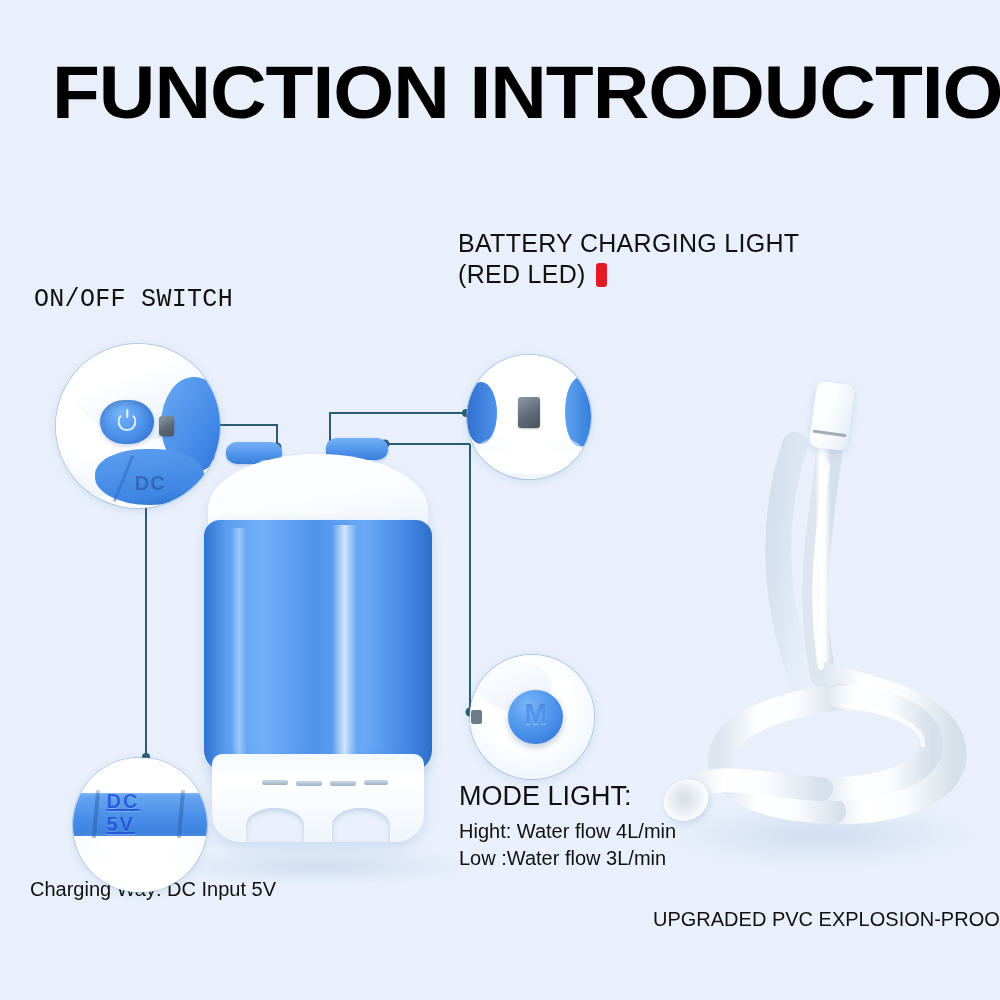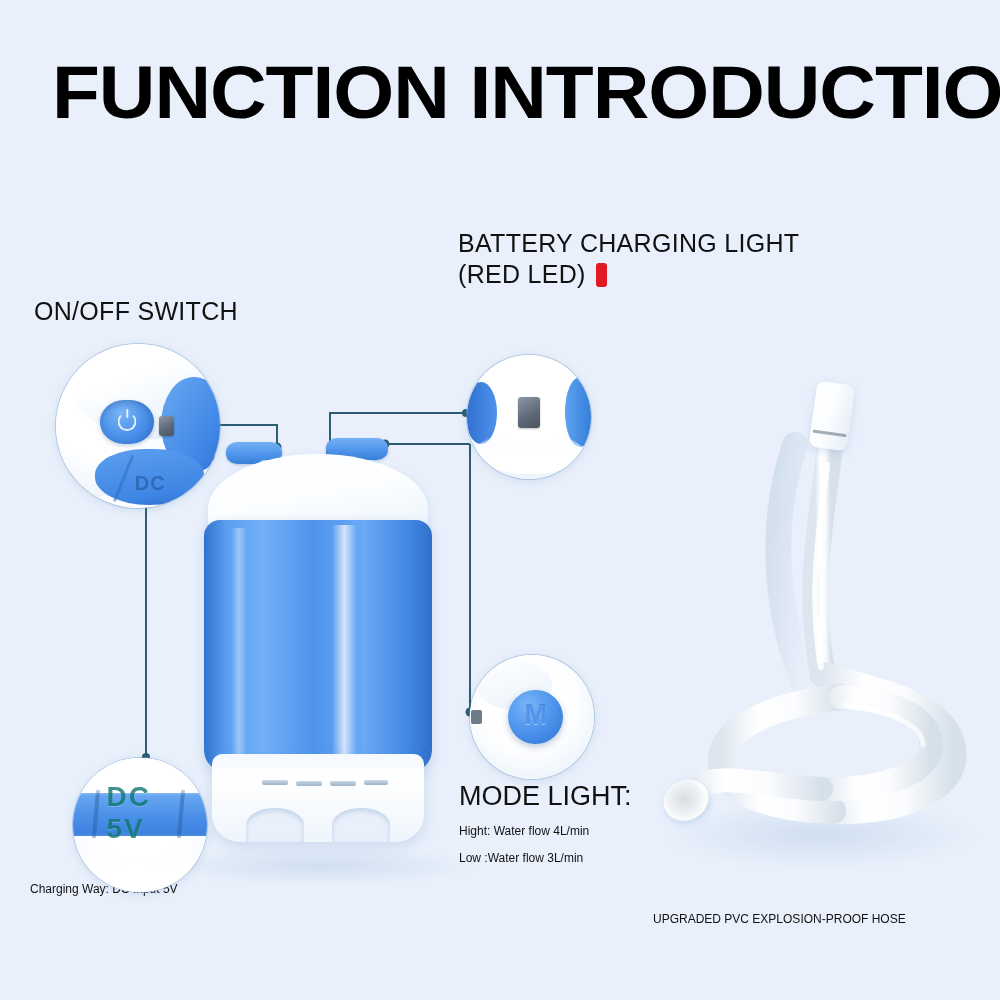--- a/index.html
+++ b/index.html
@@ -17,21 +17,21 @@
     position:absolute;left:52px;top:52px;width:900px;
     font-size:74px;line-height:82px;font-weight:bold;
     letter-spacing:-1px;color:#000;
     transform:scaleX(1.06);transform-origin:left center;
     white-space:nowrap;
   }
 
   
   .ann{position:absolute;color:#111;}
   .ann-cap{font-size:25px;line-height:31px;letter-spacing:.3px;white-space:nowrap;}
-  .ann-sm{font-size:12px;line-height:27px;white-space:nowrap;}
+  .ann-sm{font-size:20px;line-height:27px;white-space:nowrap;}
   .ann-md{font-size:27px;line-height:33px;white-space:nowrap;}
 
   .led-sw{display:inline-block;width:11px;height:24px;border-radius:3px;
           vertical-align:-4px;margin-left:10px;}
 
   
   .lsvg{position:absolute;left:0;top:0;width:1000px;height:1000px;pointer-events:none;}
 
   
   .callout{position:absolute;border-radius:50%;overflow:hidden;
@@ -92,22 +92,22 @@
   
   .c-dc .white{position:absolute;inset:0;
         background:radial-gradient(circle at 50% 36%,#ffffff 48%,#f2f7fd 72%,#e3edf8 100%);}
   .c-dc .band{position:absolute;left:-4%;top:26%;width:108%;height:32%;
         background:linear-gradient(180deg,#6aa8f3 0%,#4a8fe8 55%,#3b80de 100%);}
   .c-dc .band:before{content:"";position:absolute;left:18%;top:-6%;width:4px;height:112%;
         background:rgba(40,90,160,.45);transform:rotate(5deg);}
   .c-dc .band:after{content:"";position:absolute;right:20%;top:-6%;width:4px;height:112%;
         background:rgba(40,90,160,.45);transform:rotate(5deg);}
   .c-dc .dctext{position:absolute;left:50%;top:41%;transform:translate(-50%,-50%);
-        font-size:28px;font-weight:bold;color:#0f766e;letter-spacing:2px;opacity:.8;
-        text-shadow:0 1px 0 rgba(255,255,255,.3);}
+        font-size:20px;font-weight:bold;color:#1d4ed8;letter-spacing:2px;opacity:.8;
+        text-shadow:0 1px 0 rgba(255,255,255,.3);text-decoration:underline;}
   .c-dc .lipTop{position:absolute;left:-6%;top:0;width:112%;height:28%;
         background:linear-gradient(180deg,#ffffff 55%,rgba(255,255,255,0) 100%);}
   .c-dc .lipBot{position:absolute;left:-6%;bottom:0;width:112%;height:44%;
         background:linear-gradient(0deg,#ffffff 45%,rgba(255,255,255,0) 100%);}
 
   
   .product{position:absolute;left:198px;top:432px;width:240px;height:430px;}
   .tab{position:absolute;height:22px;border-radius:11px/10px;
        background:linear-gradient(180deg,#74b1f5 0%,#4d93ea 60%,#3a80da 100%);
        box-shadow:0 1px 3px rgba(50,100,170,.3);}
@@ -180,21 +180,21 @@
       <circle cx="330" cy="452" r="4"></circle>
       <circle cx="210" cy="457" r="4.5"></circle>
       <circle cx="385" cy="444" r="4.5"></circle>
       <circle cx="470" cy="712" r="4.5"></circle>
       <circle cx="184" cy="425" r="4"></circle>
       <circle cx="466" cy="413" r="4"></circle>
       <circle cx="146" cy="757" r="4"></circle>
     </g>
   </svg>
 
-  <div class="ann ann-cap" style="left:34px;top:296px;">ON/OFF SWITCH</div>
+  <div class="ann ann-cap" style="left:34px;top:284px;font-family:Liberation Mono, monospace;">ON/OFF SWITCH</div>
 
   <div class="ann" style="left:458px;top:228px;">
     <div class="ann-cap">BATTERY CHARGING LIGHT</div>
     <div class="ann-cap">
       <span>(RED LED)</span><span class="led-sw" style="background:#e01b24;"></span>
     </div>
   </div>
 
   <div class="ann" style="left:459px;top:780px;">
     <div class="ann-md">MODE LIGHT:</div>

